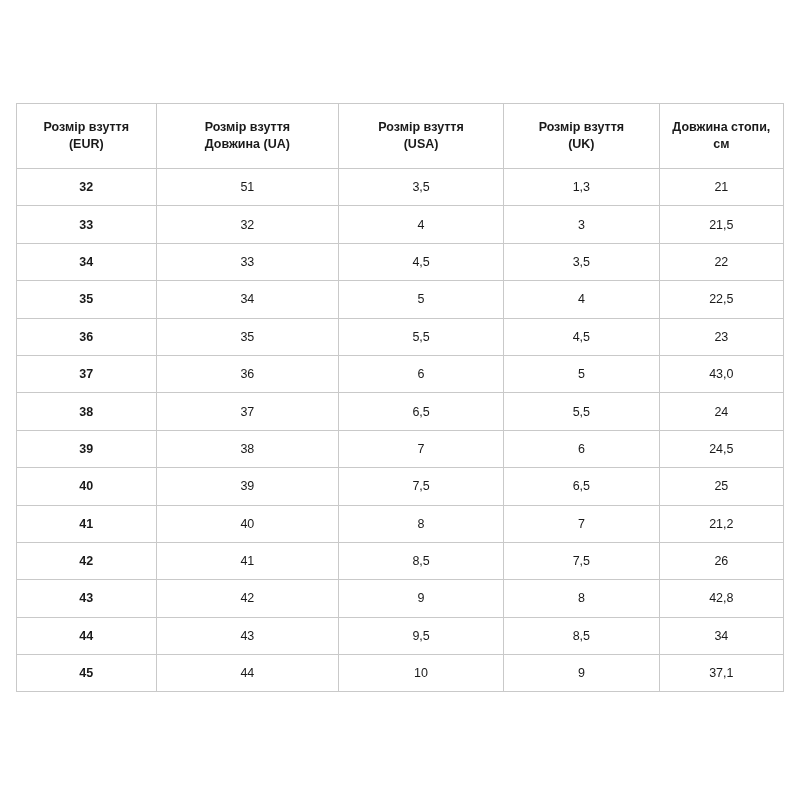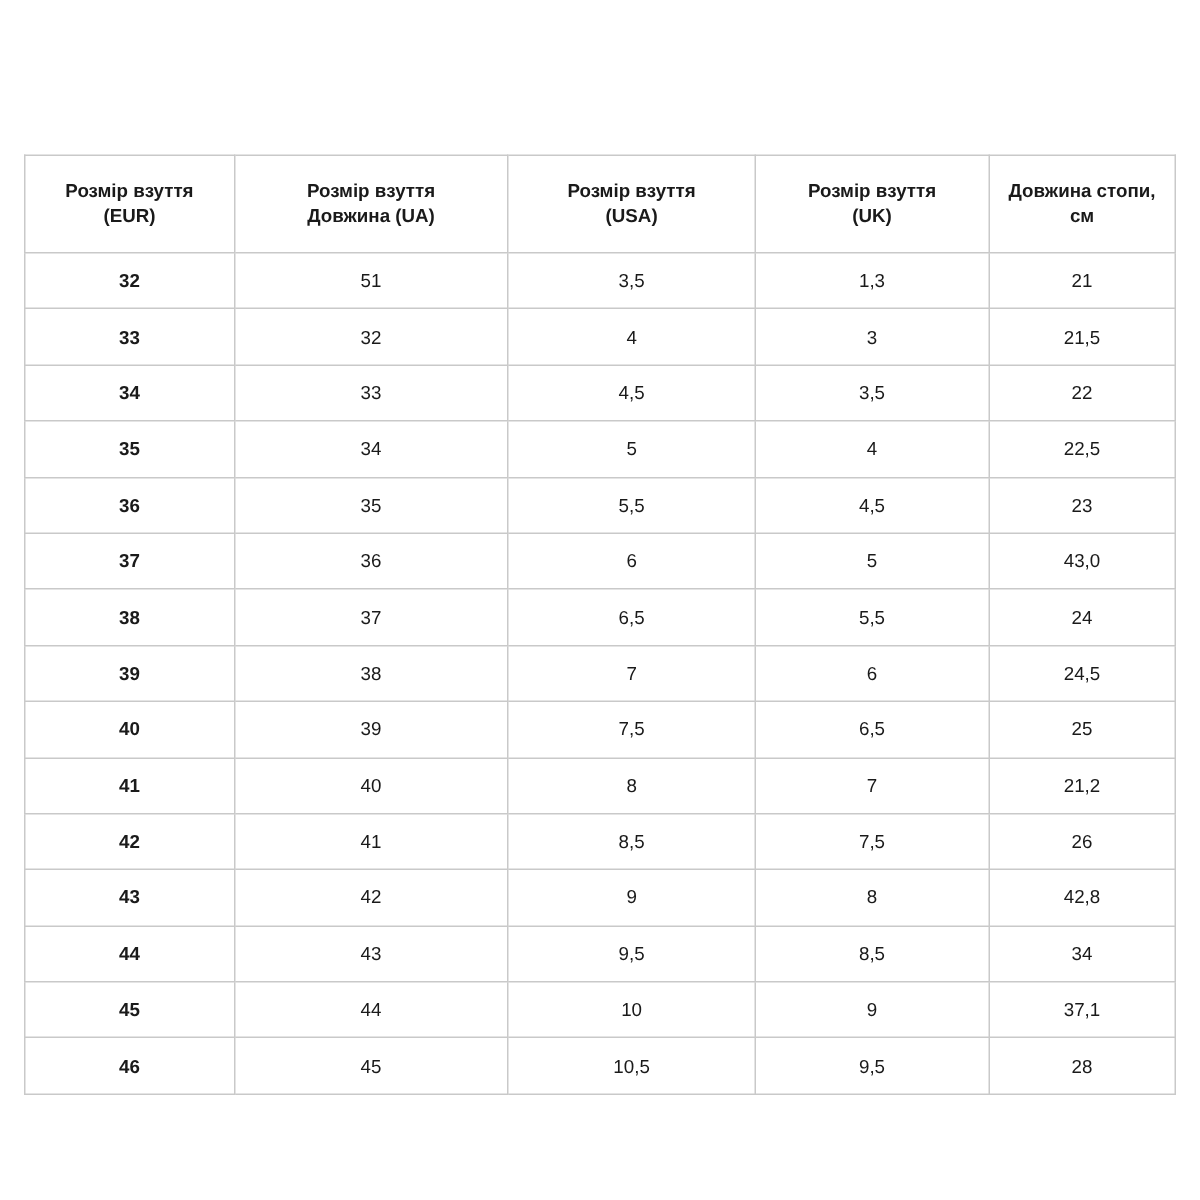--- a/index.html
+++ b/index.html
@@ -192,23 +192,16 @@
           <td>8,5</td>
           <td>34</td>
         </tr>
         <tr>
           <td class="col-eur">45</td>
           <td>44</td>
           <td>10</td>
           <td>9</td>
           <td>37,1</td>
         </tr>
-        <tr>
-          <td class="col-eur">46</td>
-          <td>45</td>
-          <td>10,5</td>
-          <td>9,5</td>
-          <td>28</td>
-        </tr>
       </tbody>
     </table>
   </div>
 </div>
 
 </body></html>

